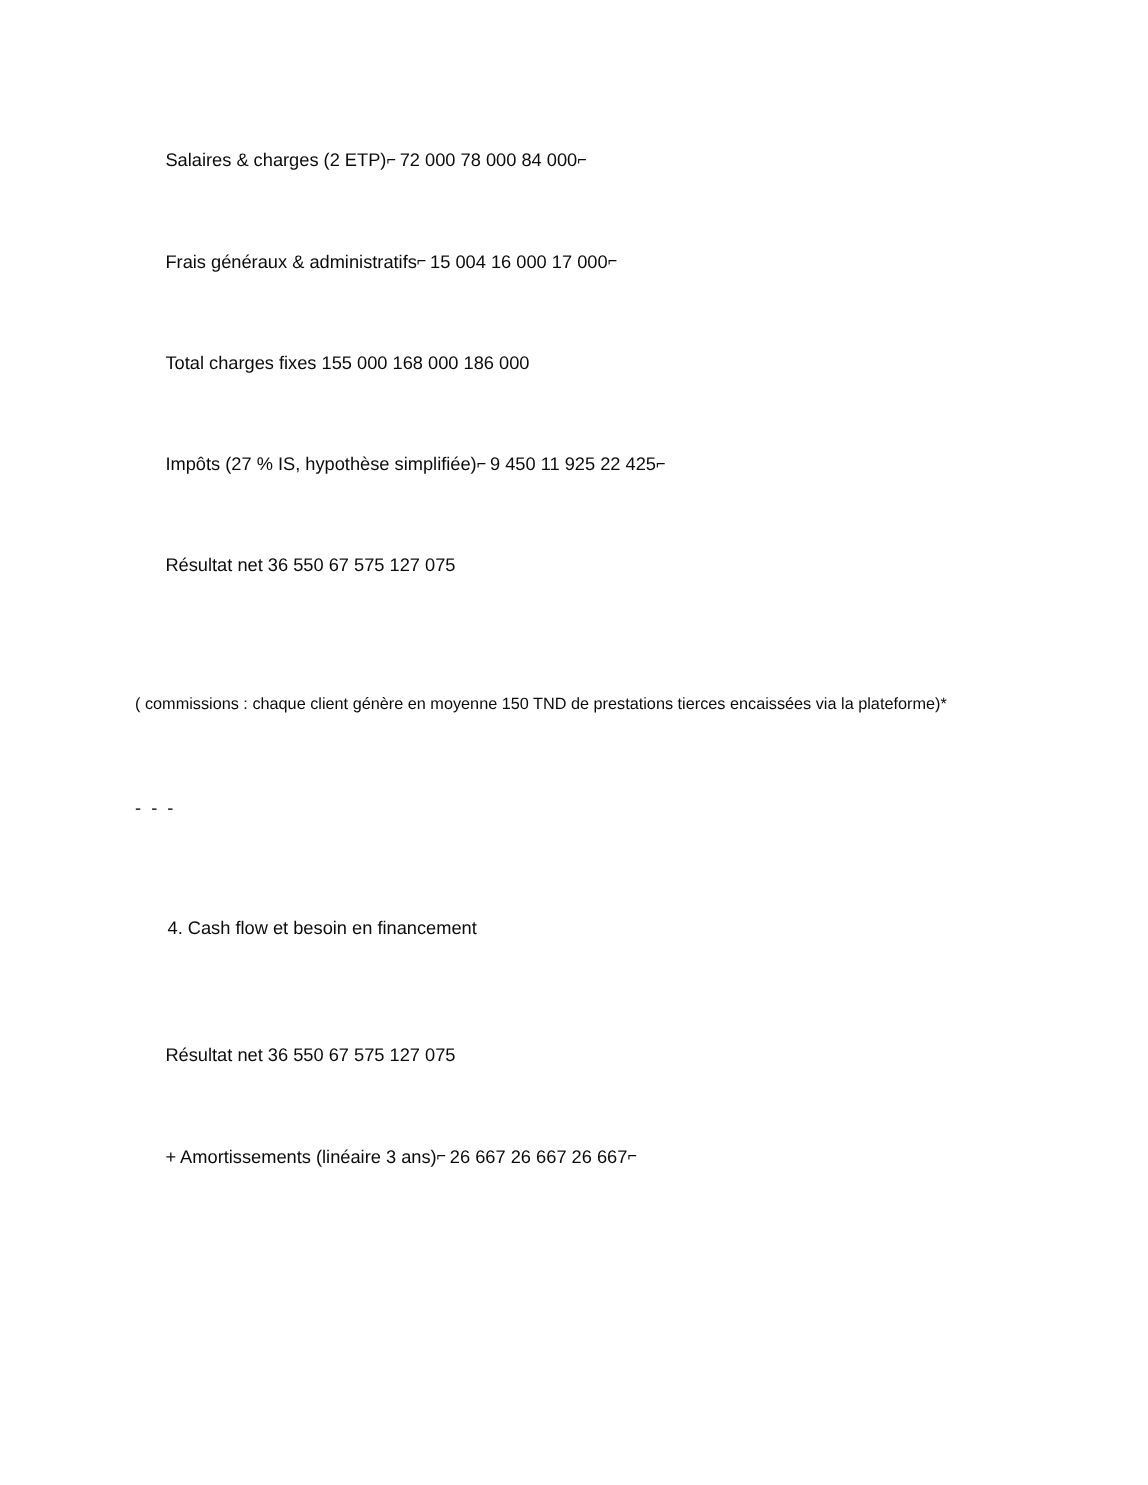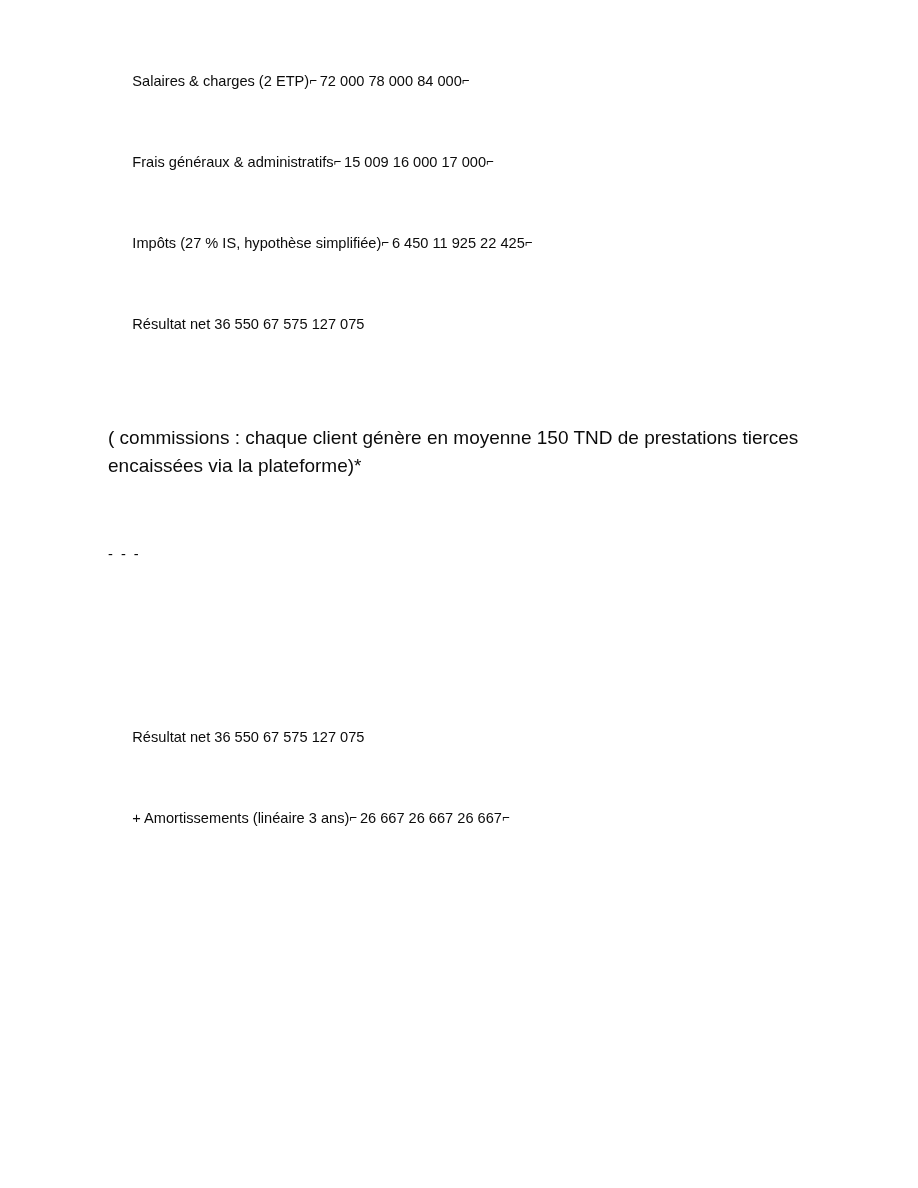--- a/index.html
+++ b/index.html
@@ -12,31 +12,31 @@
     height: 1188px;
     font-family: "Liberation Sans", sans-serif;
     color: #000000;
     overflow: hidden;
   }
   .page {
     position: relative;
     width: 910px;
     height: 1188px;
     box-sizing: border-box;
-    padding: 52px 108px 0 108px;
+    padding: 100px 108px 0 108px;
   }
   .line {
     font-size: 14.6px;
     line-height: 1.35;
     color: #0b0b0b;
     margin: 0 0 22px 0;
     white-space: pre-wrap;
   }
   .para {
-    font-size: 19px;
+    font-size: 13px;
     line-height: 1.48;
     color: #0b0b0b;
     margin: 0;
     max-width: 700px;
   }
   .gap-lg { height: 48px; }
   .gap-md { height: 32px; }
   .gap-sm { height: 18px; }
   .dashes {
     font-size: 14.6px;
@@ -63,42 +63,46 @@
 </head>
 <body>
 
 <div class="page">
 
   <div>
     <div class="line">
       <span>Salaires &amp; charges (2 ETP)</span><span class="bar">⌐</span><span class="sep"></span><span>72 000 78 000 84 000</span><span class="bar">⌐</span>
     </div>
     <div class="line">
-      <span>Frais généraux &amp; administratifs</span><span class="bar">⌐</span><span class="sep"></span><span>15 009 16 000 17 000</span><span class="bar">⌐</span>
+      <span>Frais généraux &amp; administratifs</span><span class="bar">⌐</span><span class="sep"></span><span>15 004 16 000 17 000</span><span class="bar">⌐</span>
     </div>
     <div class="line">
-      <span>Impôts (27 % IS, hypothèse simplifiée)</span><span class="bar">⌐</span><span class="sep"></span><span>6 450 11 925 22 425</span><span class="bar">⌐</span>
+      <span>Total charges fixes 155 000 168 000 186 000</span>
+    </div>
+    <div class="line">
+      <span>Impôts (27 % IS, hypothèse simplifiée)</span><span class="bar">⌐</span><span class="sep"></span><span>9 450 11 925 22 425</span><span class="bar">⌐</span>
     </div>
     <div class="line">
       <span>Résultat net 36 550 67 575 127 075</span>
     </div>
   </div>
 
   <div class="gap-lg"></div>
 
   <p class="para">( commissions : chaque client génère en moyenne 150 TND de prestations tierces encaissées via la plateforme)*</p>
 
   <div class="gap-lg"></div>
   <div class="gap-sm"></div>
 
   <p class="dashes">- - -</p>
 
   <div class="gap-lg"></div>
   <div class="gap-md"></div>
 
+  <p class="heading">4. Cash flow et besoin en financement</p>
 
   <div class="gap-lg"></div>
   <div class="gap-sm"></div>
 
   <div>
     <div class="line">
       <span>Résultat net 36 550 67 575 127 075</span>
     </div>
     <div class="line">
       <span>+ Amortissements (linéaire 3 ans)</span><span class="bar">⌐</span><span class="sep"></span><span>26 667 26 667 26 667</span><span class="bar">⌐</span>

